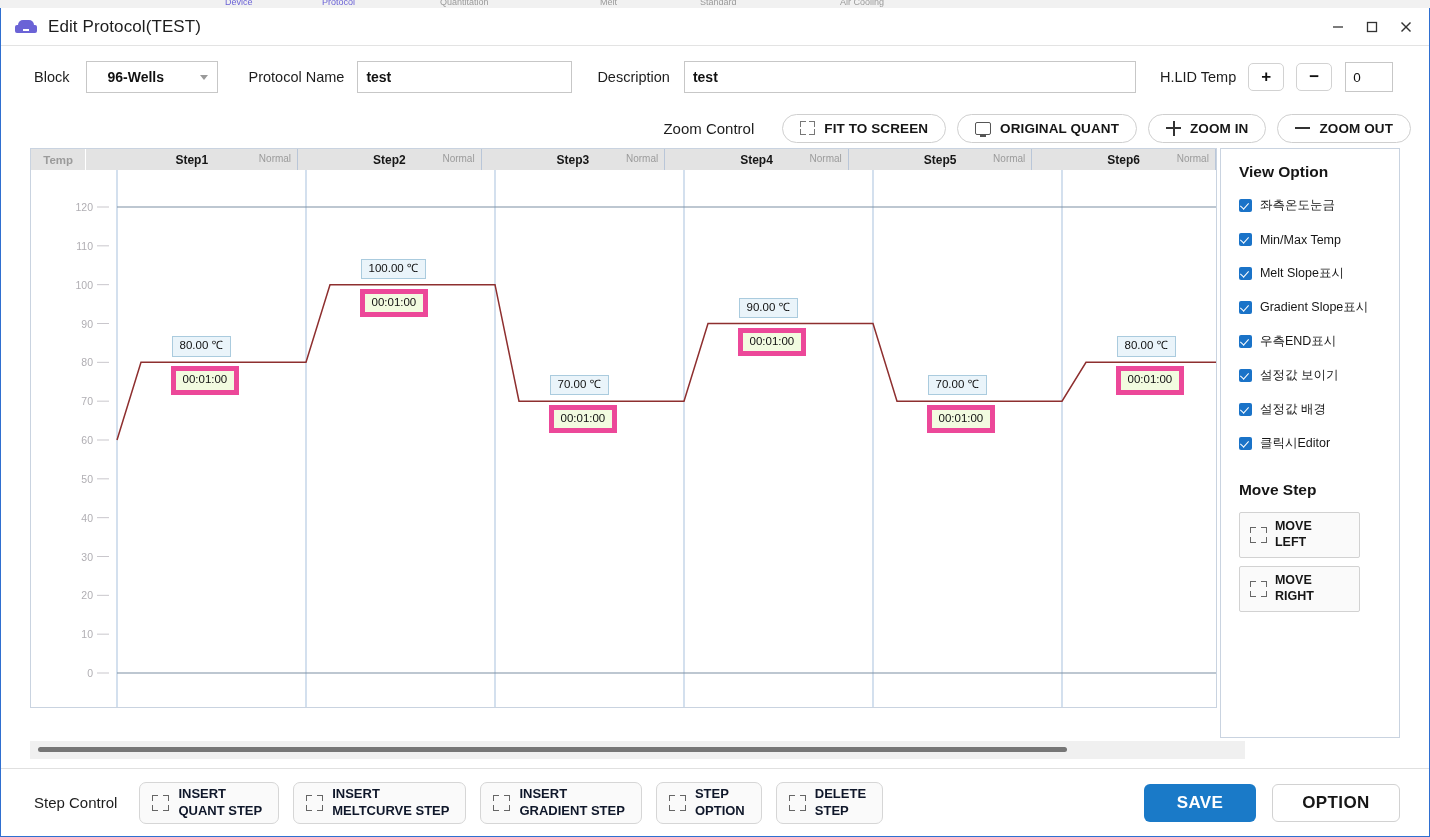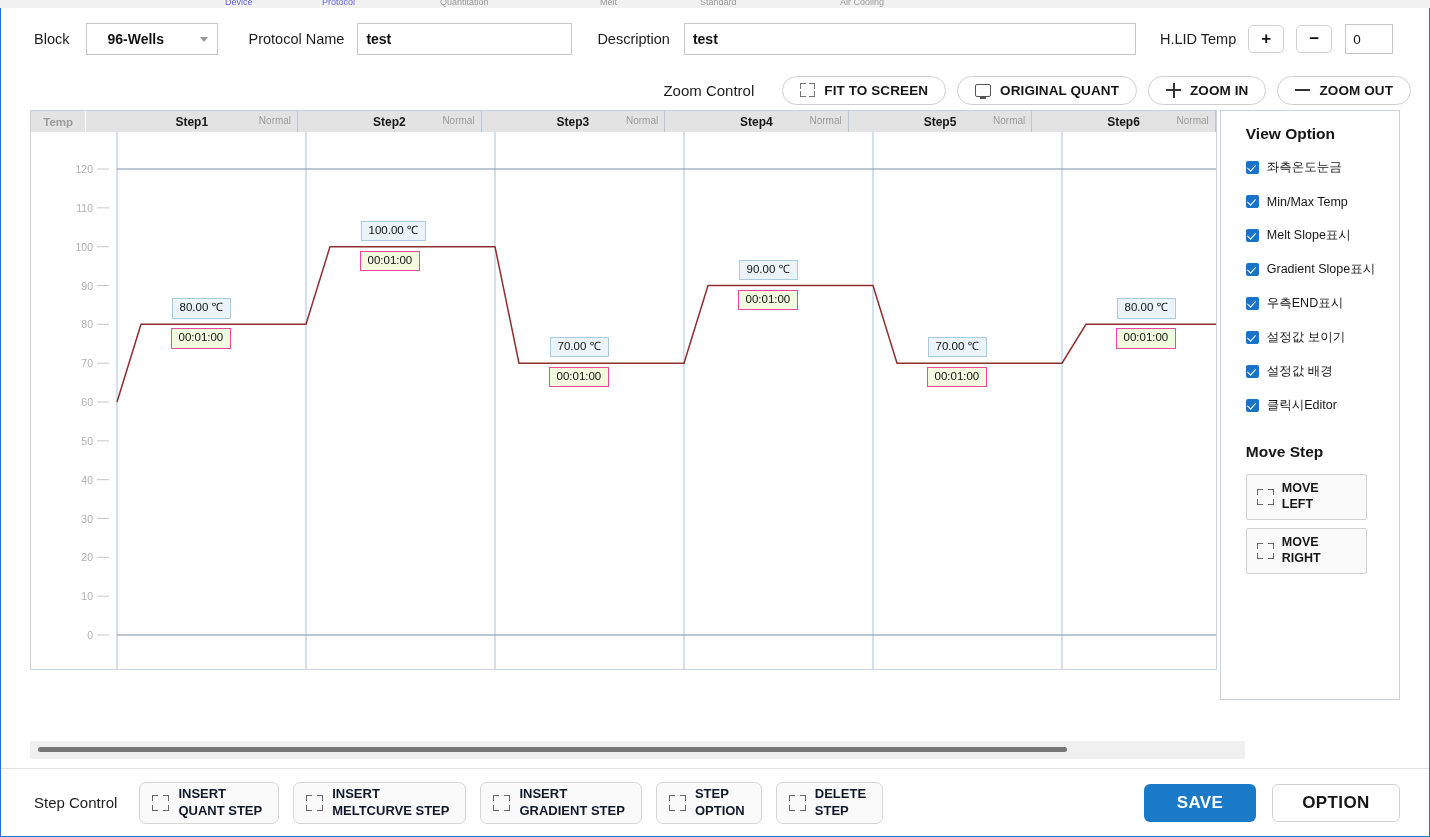--- a/index.html
+++ b/index.html
@@ -227,41 +227,41 @@
     position: absolute;
     font-size: 11.5px;
     padding: 2px 7px 3px 7px;
     white-space: nowrap;
     line-height: 1.15;
   }
   .lbl-temp {
     background: #eaf4fa; border: 1px solid #aacbde; color: #111;
   }
   .lbl-time {
-    background: #f2fbe0; border: 1px solid #ec4899; color: #111;
+    background: #f2fbe0; border: 5px solid #ec4899; color: #111;
   }
 
   
   .hscroll {
     position: absolute; left: 29px; right: 184px; top: 733px;
     height: 18px; background: #f0f0f0;
   }
   .hscroll .thumb {
     position: absolute; left: 8px; top: 6px;
     width: 1029px; height: 5px;
     background: #767676; border-radius: 3px;
   }
 
   
   .side {
     width: 184px; height: 590px;
     margin-left: 3px;
     border: 1px solid #c9d3e0;
     background: #fff;
-    padding: 14px 0 0 25px;
+    padding: 14px 0 0 18px;
     position: relative;
   }
   .side h3 {
     font-size: 15.5px; font-weight: bold; color: #161616;
     margin-bottom: 15px;
   }
   .chk-row {
     display: flex; align-items: center; gap: 8px;
     height: 19px; margin-bottom: 15px;
     cursor: default;
@@ -351,20 +351,46 @@
     <span class="frag accent" style="left:225px;">Device</span>
     <span class="frag accent" style="left:322px;">Protocol</span>
     <span class="frag" style="left:440px;">Quantitation</span>
     <span class="frag" style="left:600px;">Melt</span>
     <span class="frag" style="left:700px;">Standard</span>
     <span class="frag" style="left:840px;">Air Cooling</span>
   </div>
 
   <div class="window">
 
+    <div class="titlebar">
+      <div class="title-icon">
+        <div class="top"></div>
+          <div class="lid"></div>
+          <div class="slot"></div>
+      </div>
+      <div class="title-text">Edit Protocol(TEST)</div>
+      <div class="win-btns">
+        <div class="win-btn">
+          <svg width="14" height="14" viewBox="0 0 14 14">
+              <line x1="2" y1="7" x2="12" y2="7" stroke="currentColor" stroke-width="1.3"></line>
+            </svg>
+        </div>
+        <div class="win-btn">
+          <svg width="14" height="14" viewBox="0 0 14 14">
+              <rect x="2.5" y="2.5" width="9" height="9" fill="none" stroke="currentColor" stroke-width="1.3"></rect>
+            </svg>
+        </div>
+        <div class="win-btn close">
+          <svg width="14" height="14" viewBox="0 0 14 14">
+              <line x1="2.5" y1="2.5" x2="11.5" y2="11.5" stroke="currentColor" stroke-width="1.4"></line>
+              <line x1="11.5" y1="2.5" x2="2.5" y2="11.5" stroke="currentColor" stroke-width="1.4"></line>
+            </svg>
+        </div>
+      </div>
+    </div>
 
     <div class="form-row">
       <div class="lbl">Block</div>
       <div class="select-box">
         <span class="val">96-Wells</span>
         <span class="caret"></span>
       </div>
       <div class="lbl lbl-pn">Protocol Name</div>
       <div class="txt-input inp-pn">test</div>
       <div class="lbl lbl-desc">Description</div>

